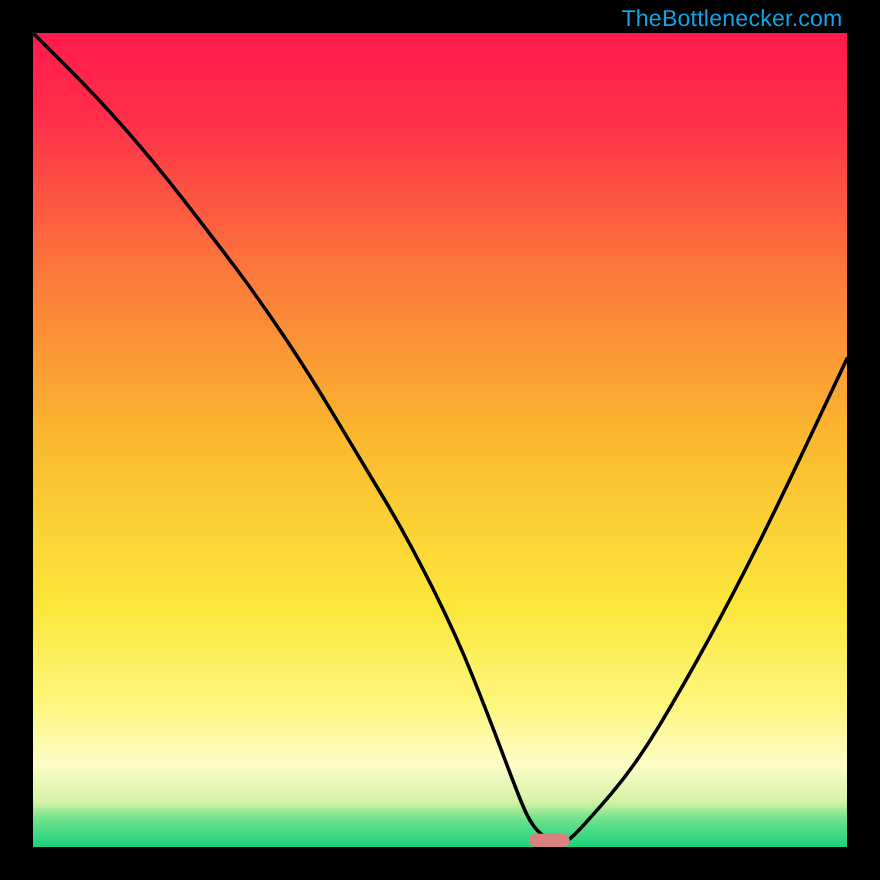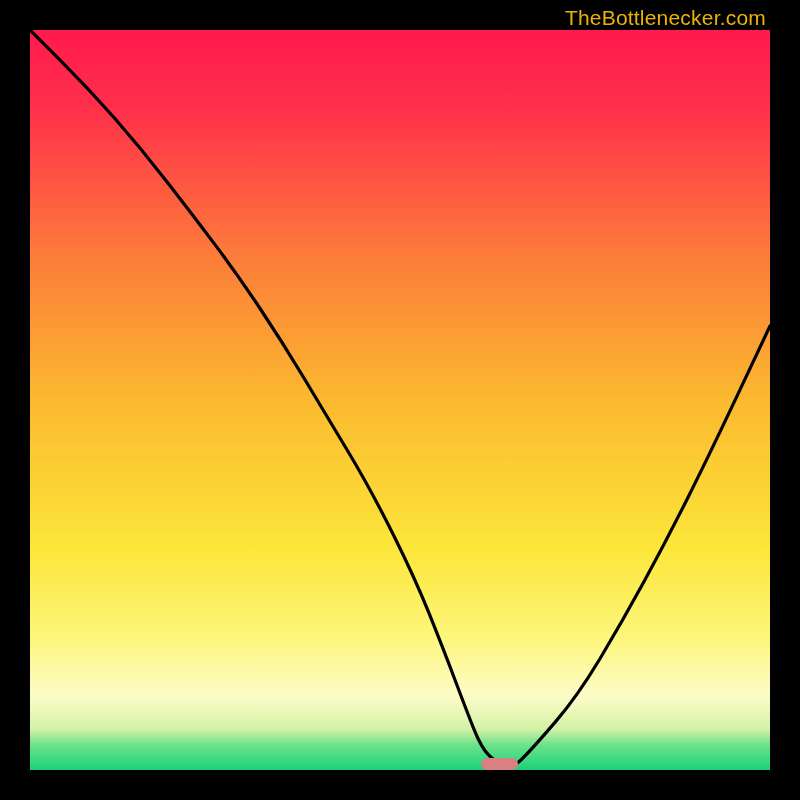--- a/index.html
+++ b/index.html
@@ -37,21 +37,21 @@
   }
   .marker {
     position: absolute;
     border-radius: 9px;
     background: #d98080;
   }
   .watermark {
     position: absolute;
     top: 6px;
     right: 34px;
-    color: #eab308;
+    color: #0ea5e9;
     font-size: 21px;
     letter-spacing: 0.2px;
     user-select: none;
   }
 </style>
 </head>
 <body>
 
 <div class="frame">
 

